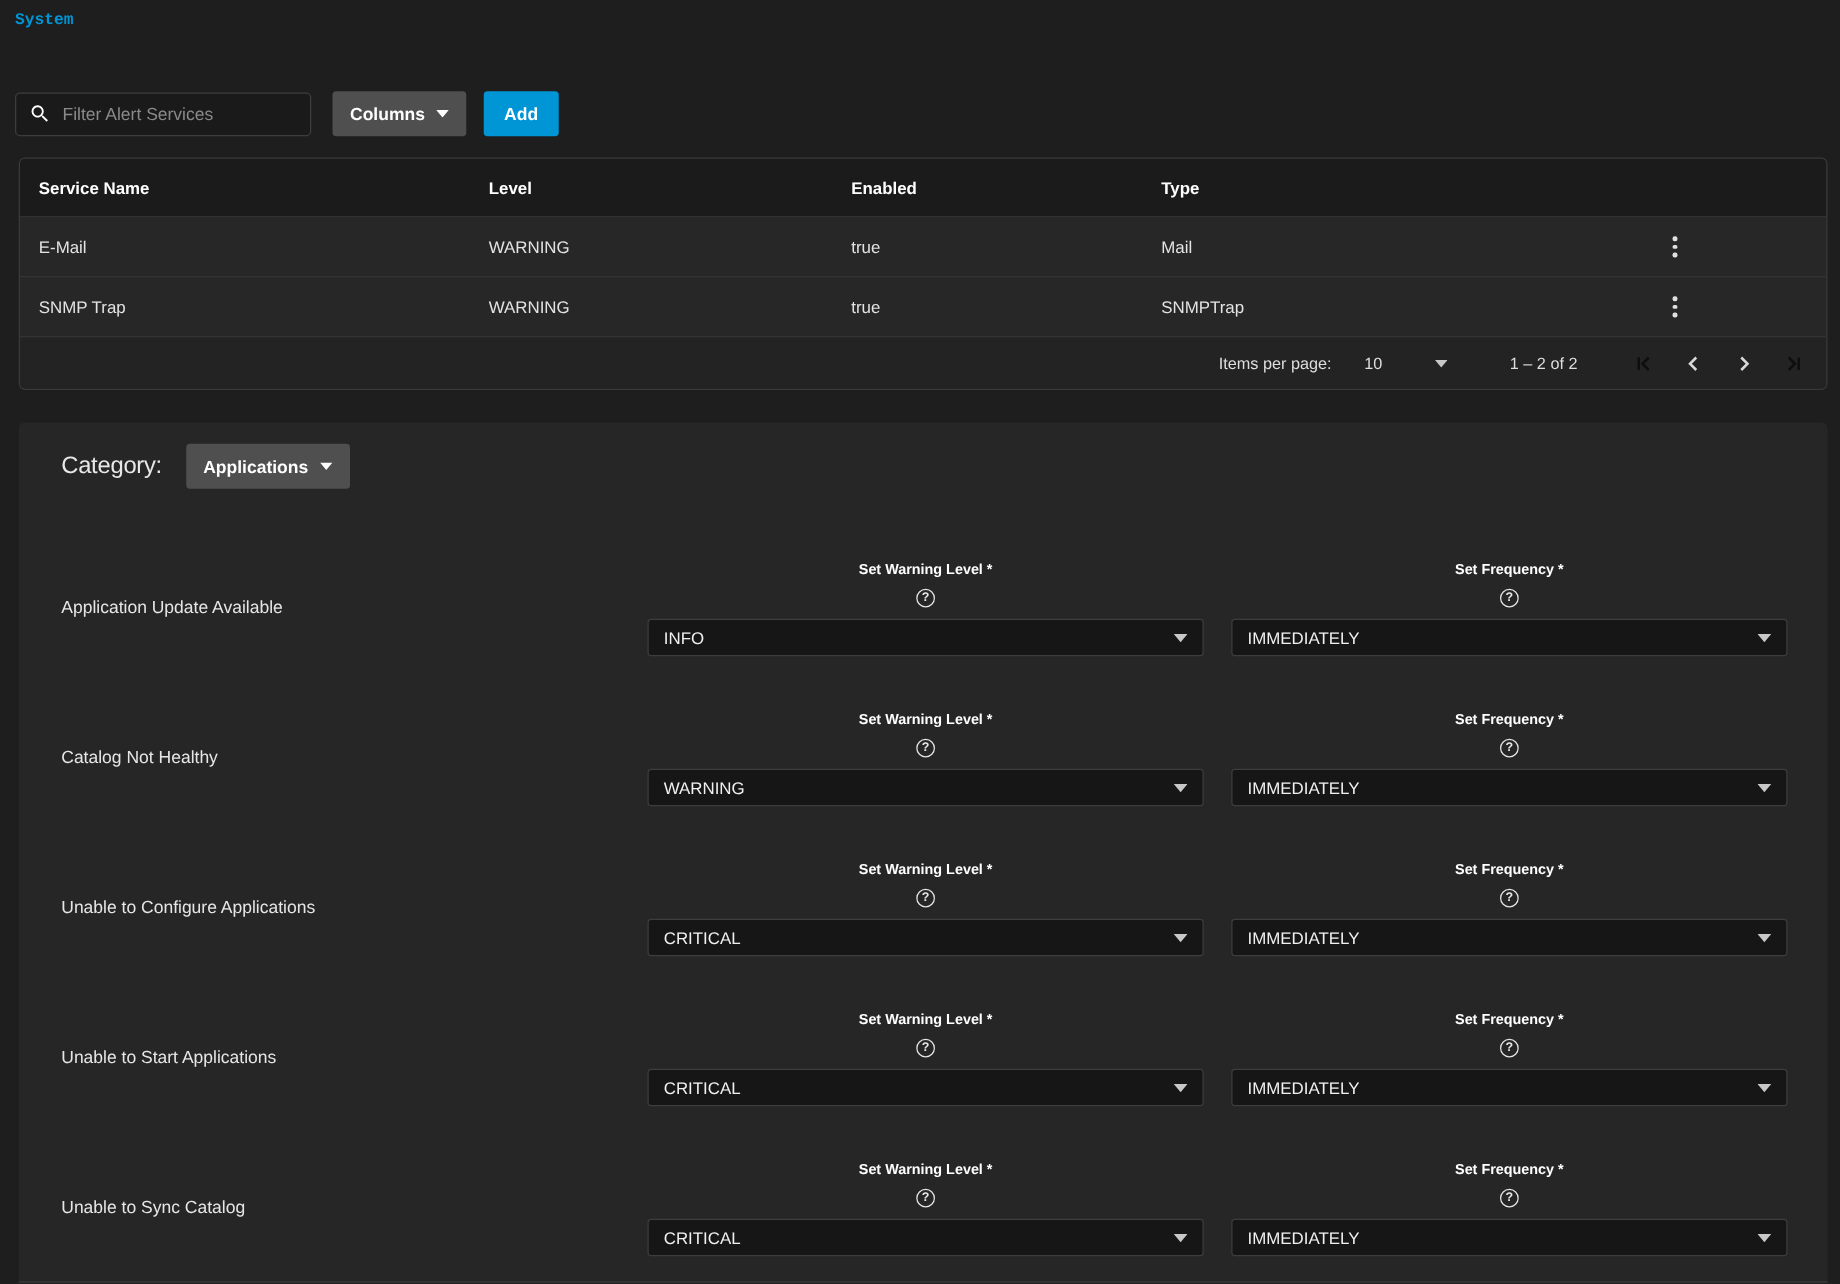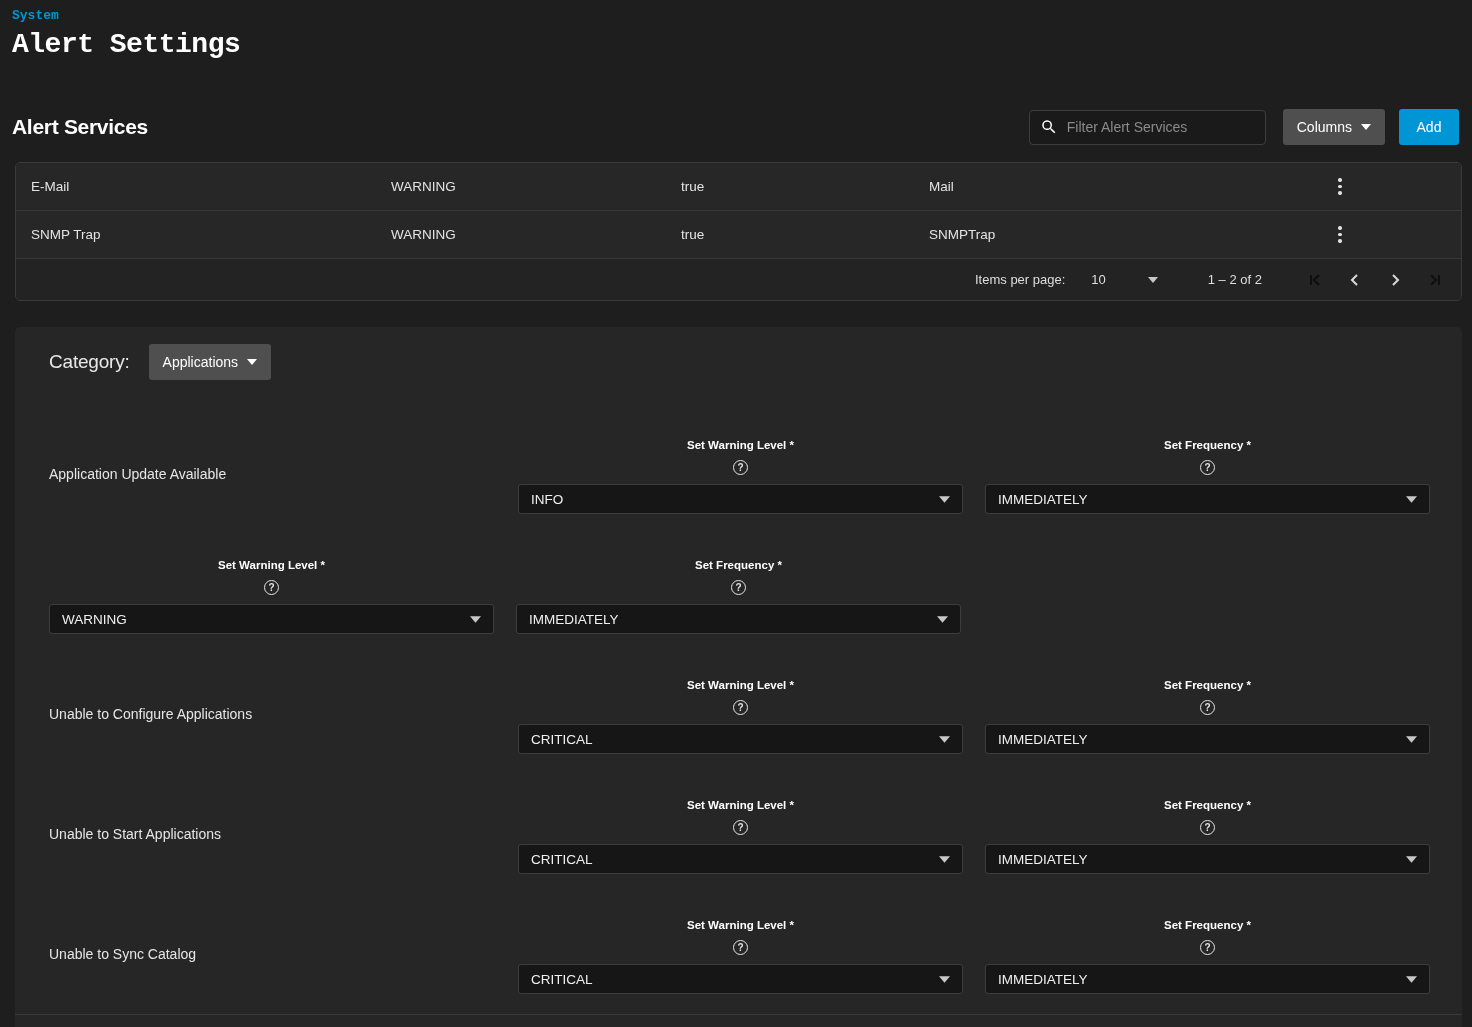--- a/index.html
+++ b/index.html
@@ -34,21 +34,21 @@
   .filter-box svg { flex: 0 0 auto; }
   .filter-box input {
     background: transparent; border: none; outline: none;
     color: #ec4899; font-size: 14px; width: 100%;
     font-family: "Liberation Sans", sans-serif;
   }
   .filter-box input::placeholder { color: #8a8a8a; }
   .btn {
     height: 36px; border: none; border-radius: 3px; cursor: pointer;
     font-family: "Liberation Sans", sans-serif;
-    font-size: 14px; font-weight: 400; color: #ffffff;
+    font-size: 14px; font-weight: 700; color: #ffffff;
     display: inline-flex; align-items: center; justify-content: center;
   }
   .btn-gray { background: #4f4f4f; padding: 0 14px; gap: 9px; }
   .btn-blue { background: #0095d5; width: 60px; }
   .toolbar-gap-a { margin-left: 17px; }
   .toolbar-gap-b { margin-left: 14px; }
   .caret svg { display: block; }
 
   
   .table-card {
@@ -135,25 +135,23 @@
     margin: 0 -32px 0 -34px;
   }
   .panel-footer { padding-top: 20px; }
   .btn-save { height: 35px; }
 </style>
 </head>
 <body>
 
 <div class="page-header">
   <span class="breadcrumb">System</span>
-  <h1 class="page-title">Alert Settings</h1>
 </div>
 
 <div class="services-toolbar">
-  <div class="section-heading">Alert Services</div>
 
   <div class="filter-box">
     <svg width="18" height="18" viewBox="0 0 24 24">
       <path d="M15.5 14h-.79l-.28-.27a6.5 6.5 0 1 0-.7.7l.27.28v.79l5 4.99L20.49 19l-4.99-5zm-6 0A4.5 4.5 0 1 1 14 9.5 4.5 4.5 0 0 1 9.5 14z" fill="#ffffff"></path>
     </svg>
     <input type="text" value="" placeholder="Filter Alert Services" style="">
   </div>
 
   <button class="btn btn-gray toolbar-gap-a">
     <span>Columns</span>
@@ -162,20 +160,28 @@
           <path d="M0 0h10L5 6z" fill="#ffffff"></path>
         </svg>
     </span>
   </button>
 
   <button class="btn btn-blue toolbar-gap-b">Add</button>
 </div>
 
 <div class="table-card">
 
+  <div class="t-grid t-head">
+    <div>Service Name</div>
+    <div>Level</div>
+    <div>Enabled</div>
+    <div>Type</div>
+    <div></div>
+      <div></div>
+  </div>
 
   <div class="t-grid t-row">
     <div>E-Mail</div>
     <div>WARNING</div>
     <div>true</div>
     <div>Mail</div>
     <div class="kebab">
         <i></i>
         <i></i>
         <i></i>
@@ -273,20 +279,21 @@
           <span class="caret">
               <svg width="11" height="7" viewBox="0 0 10 6">
                 <path d="M0 0h10L5 6z" fill="currentColor"></path>
               </svg>
             </span>
         </div>
       </div>
     </div>
 
     <div class="form-row">
+      <div class="row-name">Catalog Not Healthy</div>
       <div class="field-group first">
         <div class="field-label-row">
           <span>Set Warning Level *</span>
           <span class="help-icon">?</span>
         </div>
         <div class="select">
           <span>WARNING</span>
           <span class="caret">
               <svg width="11" height="7" viewBox="0 0 10 6">
                 <path d="M0 0h10L5 6z" fill="currentColor"></path>

